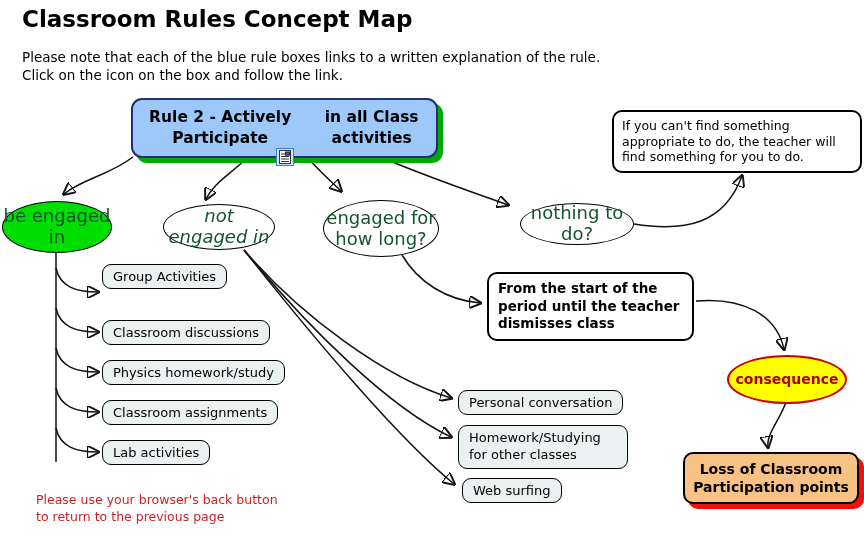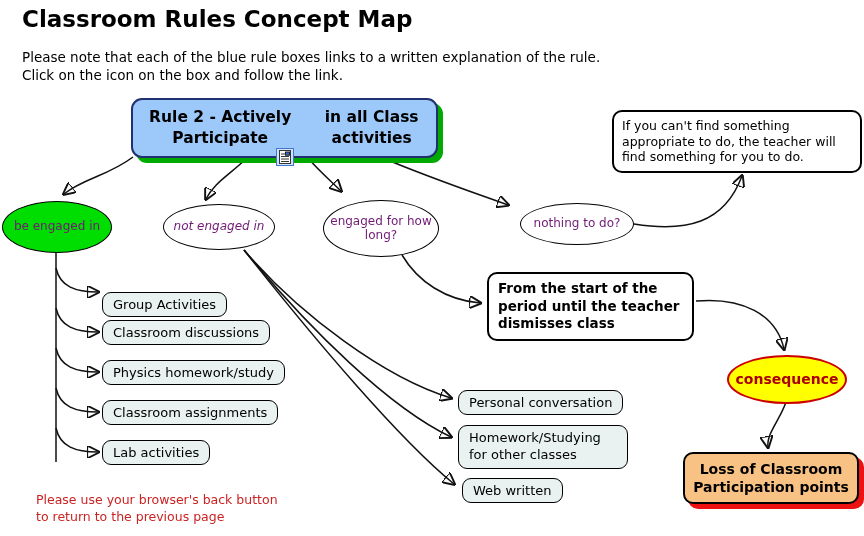--- a/index.html
+++ b/index.html
@@ -31,38 +31,38 @@
   .teacher-note{
     left:612px;top:110px;width:250px;box-sizing:border-box;
     background:#fff;border:2px solid #000;border-radius:10px;
     padding:6px 8px;font-size:12.5px;line-height:1.25;color:#000;z-index:3;
   }
 
   
   .ellipse{
     border:1.7px solid #000;border-radius:50%;
     display:flex;align-items:center;justify-content:center;text-align:center;
-    font-size:12px;color:#701a75;line-height:1.15;z-index:3;background:#fff;
+    font-size:18px;color:#14532d;line-height:1.15;z-index:3;background:#fff;
   }
   .el-engaged{left:2px;top:201px;width:108px;height:50px;background:#00DD00;}
   .el-notengaged{left:163px;top:204px;width:110px;height:44px;font-style:italic;}
   .el-howlong{left:323px;top:200px;width:114px;height:55px;}
   .el-nothing{left:520px;top:203px;width:112px;height:40px;}
   .el-consequence{
     left:727px;top:355px;width:116px;height:45px;
     background:#FFFF00;border:2.5px solid #CC0000;
     font-weight:bold;font-size:14px;color:#AA0000;
   }
 
   
   .item-box{
     background:#E9F1F1;border:1.6px solid #000;border-radius:9px;
     padding:4px 10px;font-size:13px;color:#000;white-space:nowrap;z-index:3;
   }
-  .b-group{left:102px;top:292px;}
+  .b-group{left:102px;top:264px;}
   .b-discuss{left:102px;top:320px;}
   .b-physics{left:102px;top:360px;}
   .b-assign{left:102px;top:400px;}
   .b-lab{left:102px;top:440px;}
   .b-personal{left:458px;top:390px;}
   .b-homework{left:458px;top:425px;white-space:normal;width:148px;line-height:1.3;}
   .b-web{left:462px;top:478px;}
 
   
   .from-start{
@@ -148,21 +148,21 @@
   <div class="abs item-box b-group">Group Activities</div>
   <div class="abs item-box b-discuss">Classroom discussions</div>
   <div class="abs item-box b-physics">Physics homework/study</div>
   <div class="abs item-box b-assign">Classroom assignments</div>
   <div class="abs item-box b-lab">Lab activities</div>
 
   <div class="abs from-start">From the start of the period until the teacher dismisses class</div>
 
   <div class="abs item-box b-personal">Personal conversation</div>
   <div class="abs item-box b-homework">Homework/Studying for other classes</div>
-  <div class="abs item-box b-web">Web written</div>
+  <div class="abs item-box b-web">Web surfing</div>
 
   <div class="abs ellipse el-consequence">consequence</div>
   <div class="abs loss-box">Loss of Classroom Participation points</div>
 
   <div class="abs footer-note">
     <div>Please use your browser's back button</div>
     <div>to return to the previous page</div>
   </div>
 
 </div>

